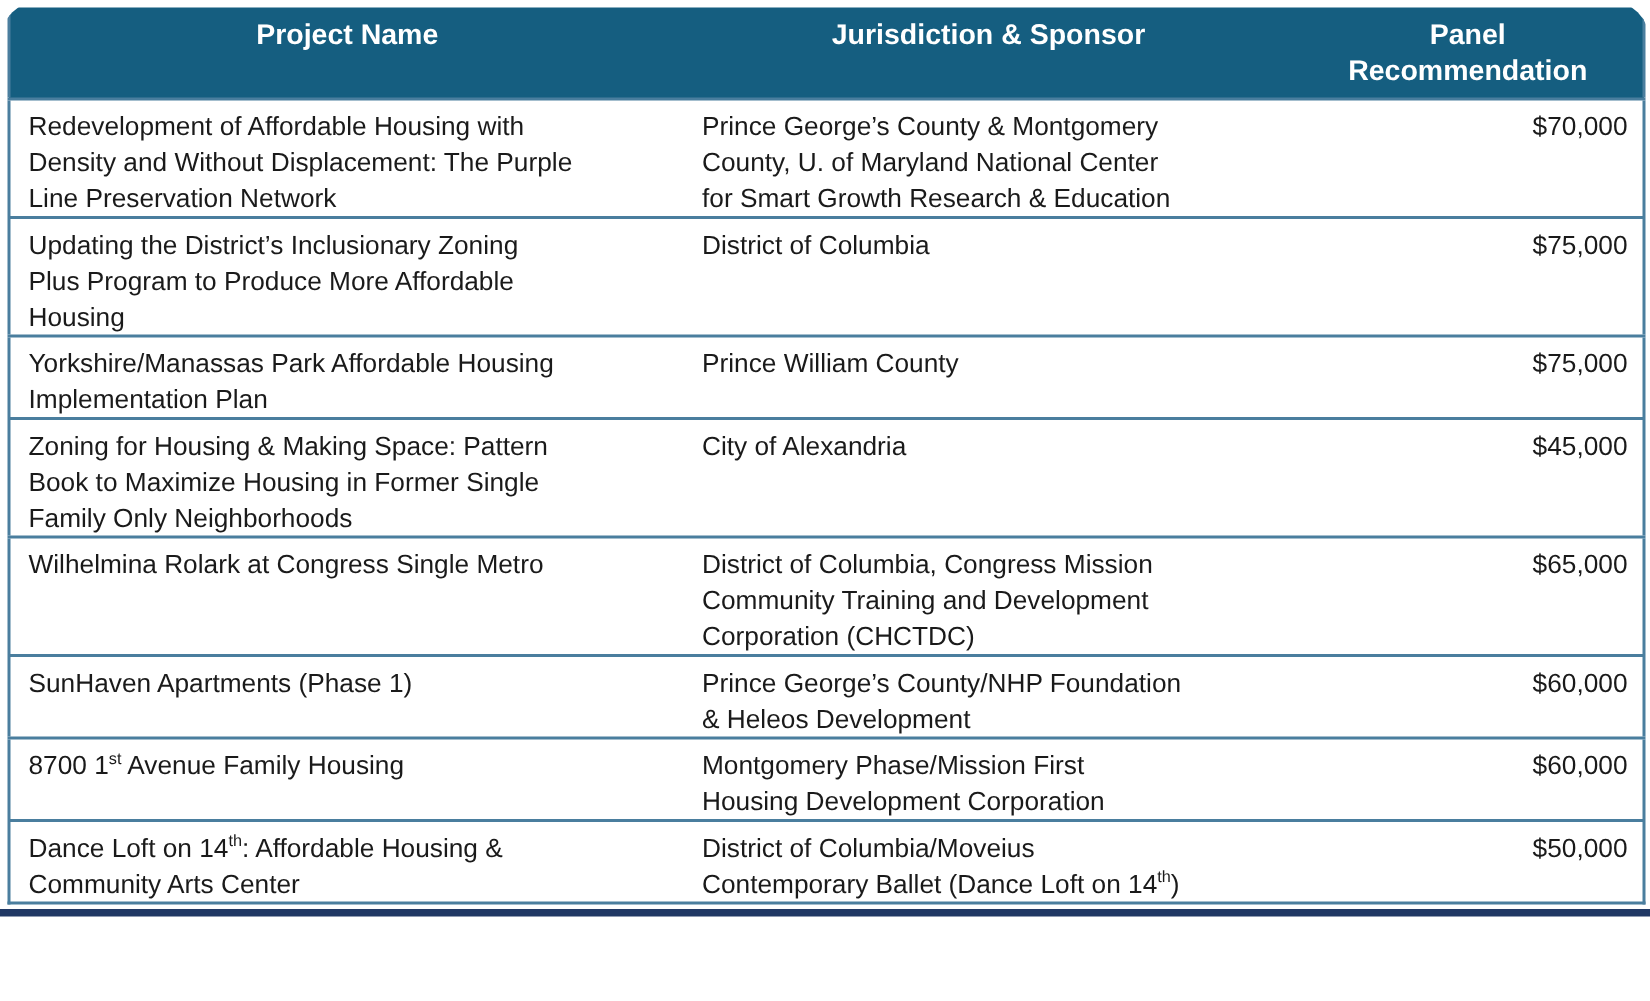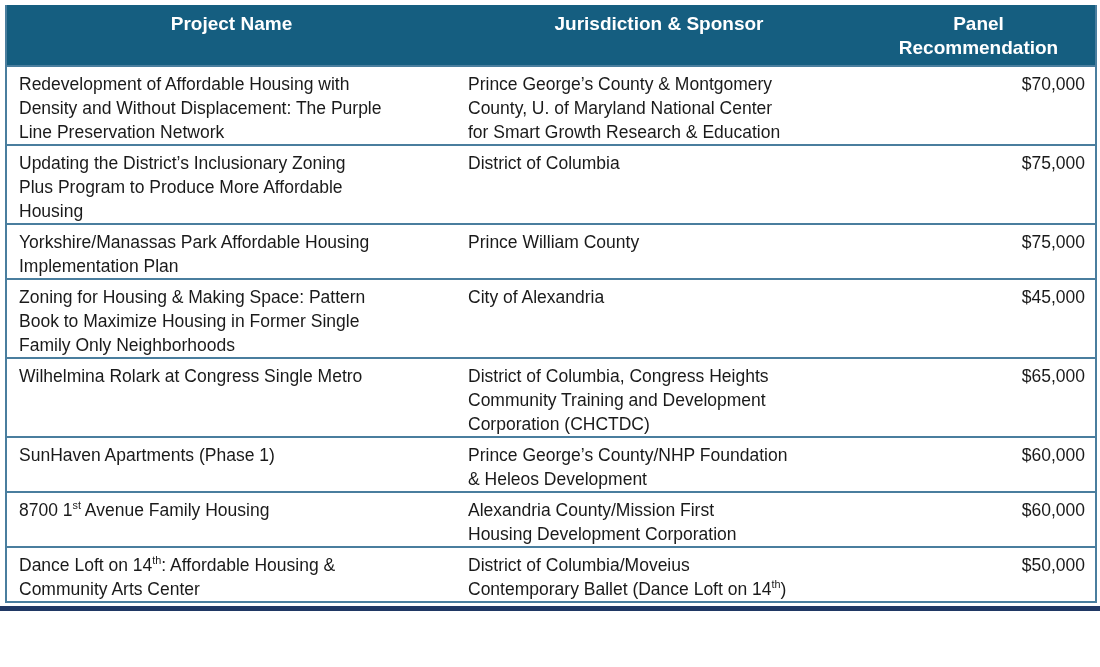--- a/index.html
+++ b/index.html
@@ -6,20 +6,21 @@
   .page {
     position: relative;
     width: 1100px;
     height: 667px;
     box-sizing: border-box;
     padding: 5px 5px 0 5px;
     overflow: hidden;
     background: #ffffff;
     font-family: "Liberation Sans", sans-serif;
     color: var(--body-text, #1a1a1a);
+    border-radius: 28px;
   }
   table.grants-table {
     width: 1090px;
     border-collapse: collapse;
     table-layout: fixed;
     border-left: 2px solid var(--row-border, #4a7e9e);
     border-right: 2px solid var(--row-border, #4a7e9e);
     border-bottom: 2px solid var(--row-border, #4a7e9e);
   }
   col.col-project { width: 450px; }
@@ -103,34 +104,34 @@
         </tr>
         <tr>
           <td class="cell project-cell">Zoning for Housing &amp; Making Space: Pattern
 Book to Maximize Housing in Former Single
 Family Only Neighborhoods</td>
           <td class="cell jurisdiction-cell">City of Alexandria</td>
           <td class="cell amount-cell">$45,000</td>
         </tr>
         <tr>
           <td class="cell project-cell">Wilhelmina Rolark at Congress Single Metro</td>
-          <td class="cell jurisdiction-cell">District of Columbia, Congress Heights
+          <td class="cell jurisdiction-cell">District of Columbia, Congress Mission
 Community Training and Development
 Corporation (CHCTDC)</td>
           <td class="cell amount-cell">$65,000</td>
         </tr>
         <tr>
           <td class="cell project-cell">SunHaven Apartments (Phase 1)</td>
           <td class="cell jurisdiction-cell">Prince George’s County/NHP Foundation
 &amp; Heleos Development</td>
           <td class="cell amount-cell">$60,000</td>
         </tr>
         <tr>
           <td class="cell project-cell">8700 1<sup>st</sup> Avenue Family Housing</td>
-          <td class="cell jurisdiction-cell">Alexandria County/Mission First
+          <td class="cell jurisdiction-cell">Montgomery Phase/Mission First
 Housing Development Corporation</td>
           <td class="cell amount-cell">$60,000</td>
         </tr>
         <tr>
           <td class="cell project-cell">Dance Loft on 14<sup>th</sup>: Affordable Housing &amp;
 Community Arts Center</td>
           <td class="cell jurisdiction-cell">District of Columbia/Moveius
 Contemporary Ballet (Dance Loft on 14<sup>th</sup>)</td>
           <td class="cell amount-cell">$50,000</td>
         </tr>

